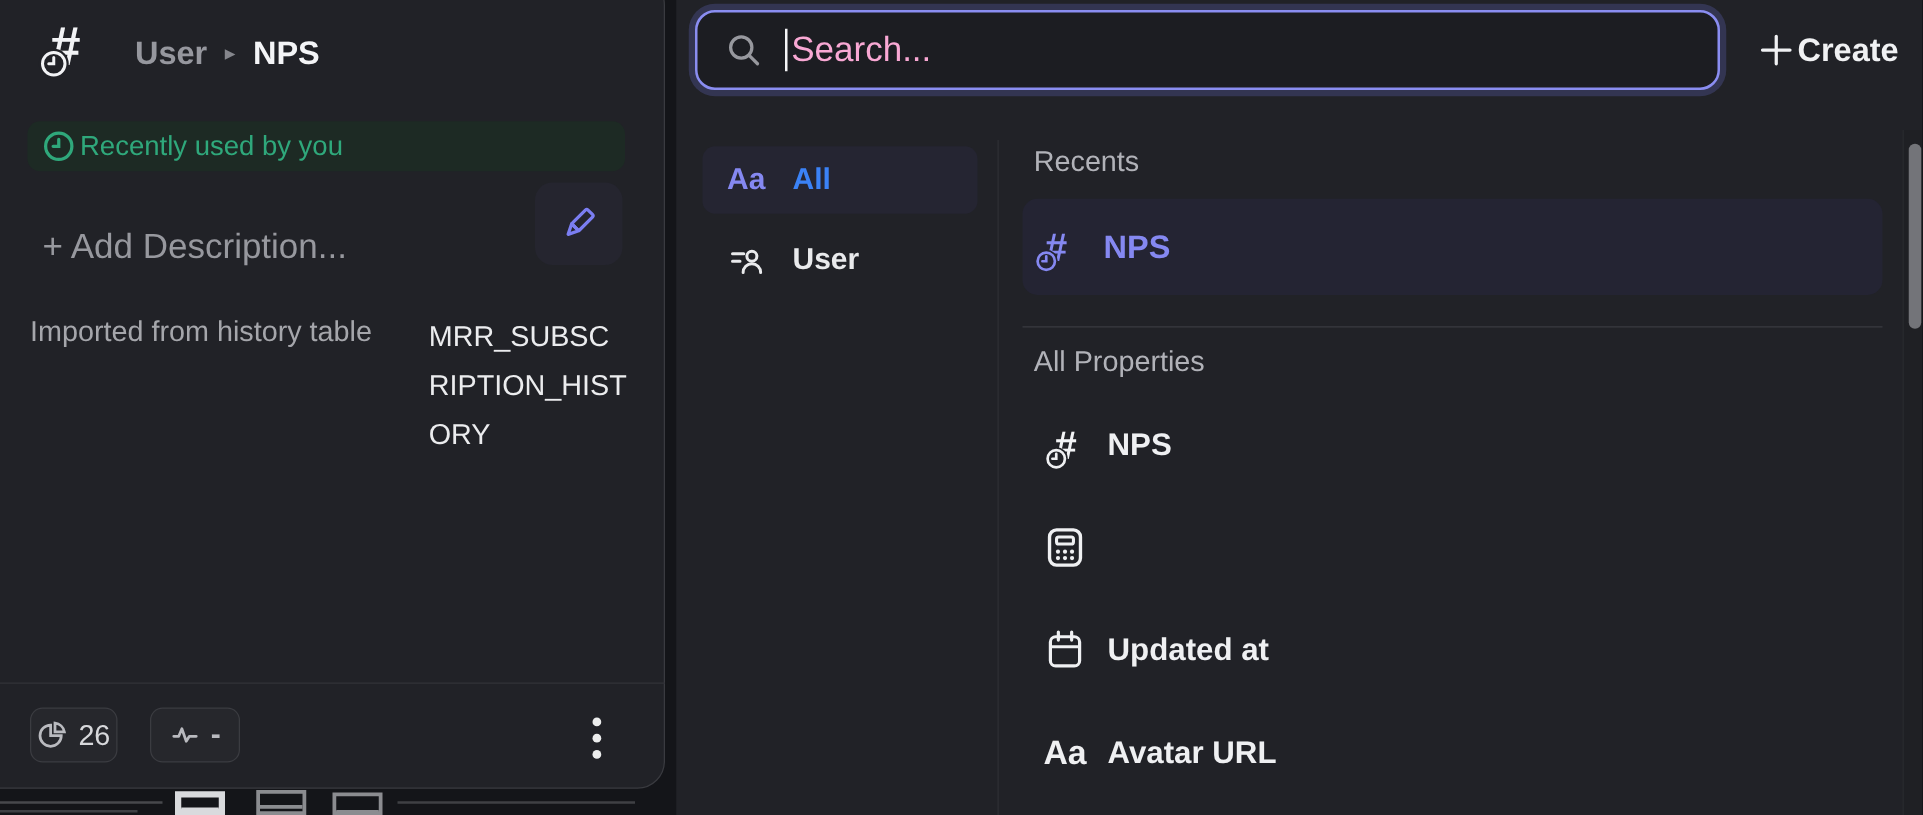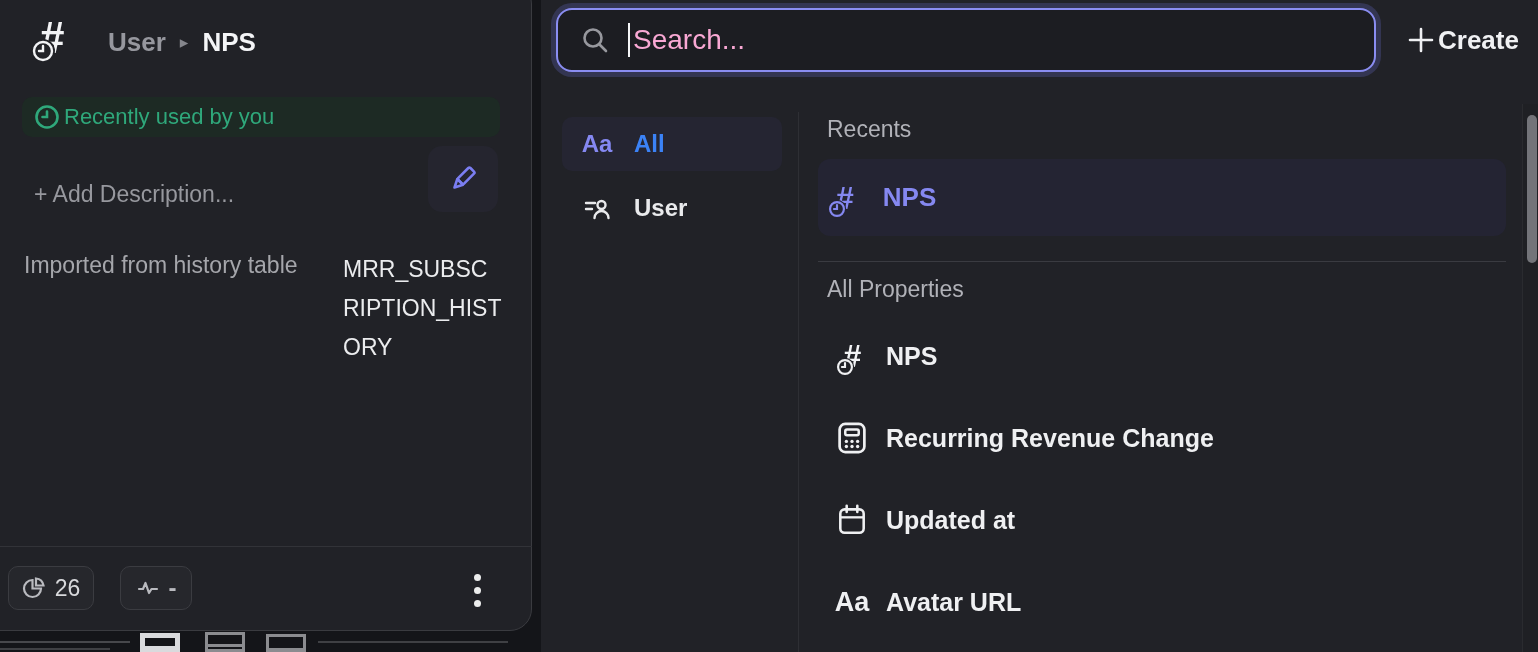--- a/index.html
+++ b/index.html
@@ -37,40 +37,40 @@
   #breadcrumb .sep { color:#85868c; font-size:17px; }
   #breadcrumb .current { color:#f4f5f7; font-weight:700; }
 
   #recency-badge {
     position:absolute; left:22px; top:97px; width:478px; height:40px;
     background:#1d2a24; border-radius:10px; display:flex; align-items:center;
     padding-left:12px; gap:4px;
   }
   #recency-badge .txt { color:#2fa87b; font-size:22px; font-weight:500; }
 
-  #add-desc { position:absolute; left:34px; top:181px; font-size:23px; color:#97989e; }
+  #add-desc { position:absolute; left:34px; top:181px; font-size:28px; color:#97989e; }
 
   #pencil-btn {
     position:absolute; left:428px; top:146px; width:70px; height:66px;
     background:#25252f; border-radius:14px; display:flex; align-items:center; justify-content:center;
     border:none; cursor:pointer;
   }
 
   #meta-label { position:absolute; left:24px; top:252px; font-size:23px; color:#a5a6ab; }
   #meta-value {
     position:absolute; left:343px; top:250px; width:160px; font-size:23px; color:#ebecee;
     line-height:39px; overflow-wrap:anywhere; word-break:break-all;
   }
 
   #card-footer-divider { position:absolute; left:0; top:546px; width:532px; height:1px; background:#323338; }
   .chip {
     position:absolute; top:566px; height:44px; border:1px solid #3b3c41; background:#26272c;
     border-radius:10px; display:flex; align-items:center; justify-content:center; gap:9px;
   }
-  #usage-chip { left:8px; width:86px; }
+  #usage-chip { left:24px; width:70px; }
   #usage-chip .txt { color:#d7d8db; font-size:23px; }
   #trend-chip { left:120px; width:72px; }
   #trend-chip .txt { color:#b9babf; font-size:24px; font-weight:600; }
   #kebab { position:absolute; left:468px; top:569px; width:18px; height:42px;
     display:flex; flex-direction:column; align-items:center; justify-content:center; gap:6px; cursor:pointer; background:none; border:none; }
   #kebab .dot { width:7px; height:7px; border-radius:50%; background:#eceded; }
 
   
   #right-panel { position:absolute; left:541px; top:0; width:997px; height:652px; background:#212227; }
 
@@ -292,21 +292,20 @@
         <g fill="#eff0f2">
           <circle cx="11" cy="19" r="1.5"></circle>
             <circle cx="16" cy="19" r="1.5"></circle>
             <circle cx="21" cy="19" r="1.5"></circle>
           <circle cx="11" cy="23.5" r="1.5"></circle>
             <circle cx="16" cy="23.5" r="1.5"></circle>
             <circle cx="21" cy="23.5" r="1.5"></circle>
         </g>
       </svg>
     </span>
-    <span class="lbl">Recurring Revenue Change</span>
   </button>
 
   <button class="prop-row" style="top:494px;">
     <span class="icon-box">
       <svg width="34" height="34" viewBox="0 0 32 32">
         <rect x="5" y="6" width="22" height="22" rx="4" fill="none" stroke="#eff0f2" stroke-width="2.4"></rect>
         <path d="M11 2.5 v6 M21 2.5 v6" stroke="#eff0f2" stroke-width="2.4" stroke-linecap="round"></path>
         <path d="M5 13.5 h22" stroke="#eff0f2" stroke-width="2.2"></path>
       </svg>
     </span>

